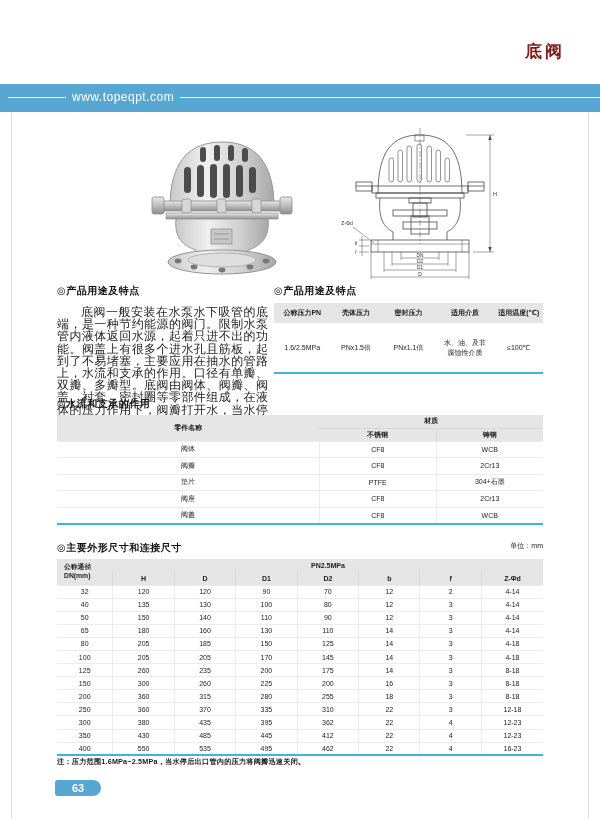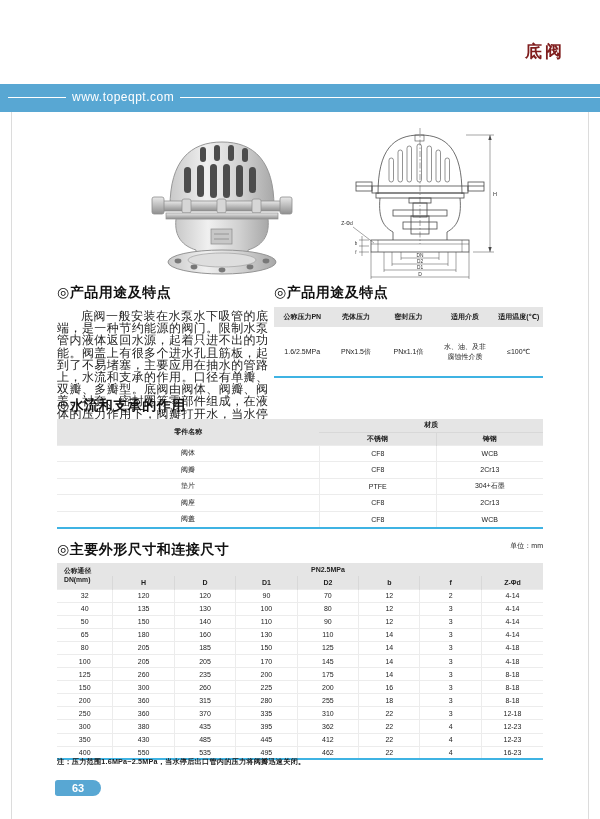--- a/index.html
+++ b/index.html
@@ -17,21 +17,21 @@
   .website { position:absolute; left:66px; top:7px; background:#58a7d3; color:#fff; font-size:12px; letter-spacing:0.5px; padding:0 6px; line-height:13px; }
 
   .edge-line { position:absolute; top:112px; bottom:0; width:1px; background:#dcdcdc; }
   .edge-left { left:11px; } .edge-right { left:588px; }
 
   
   .photo { position:absolute; left:138px; top:131px; }
   .drawing { position:absolute; left:331px; top:124px; }
 
   
-  .section-heading { font-size:14px; font-weight:bold; color:#111; letter-spacing:0.5px; }
+  .section-heading { font-size:10px; font-weight:bold; color:#111; letter-spacing:0.5px; }
 
   .features { position:absolute; left:57px; top:284px; width:211px; }
   .features p { margin-top:8px; font-size:12px; line-height:12.2px; text-align:justify; text-indent:2em; color:#222; }
 
   table { border-collapse:collapse; table-layout:fixed; width:100%; }
   th,td { font-size:7px; text-align:center; vertical-align:middle; padding:0; }
   thead th { background:#e5e5e5; font-weight:bold; color:#222; }
 
   .performance { position:absolute; left:274px; top:284px; width:269px; }
   .performance table { margin-top:5px; border-bottom:2px solid #3fb3e3; }

